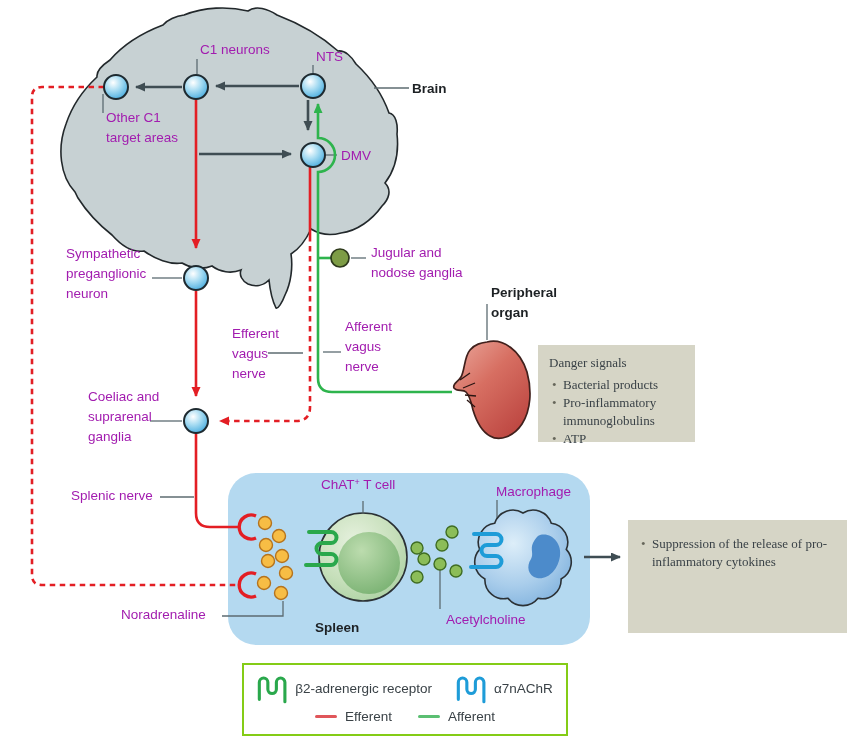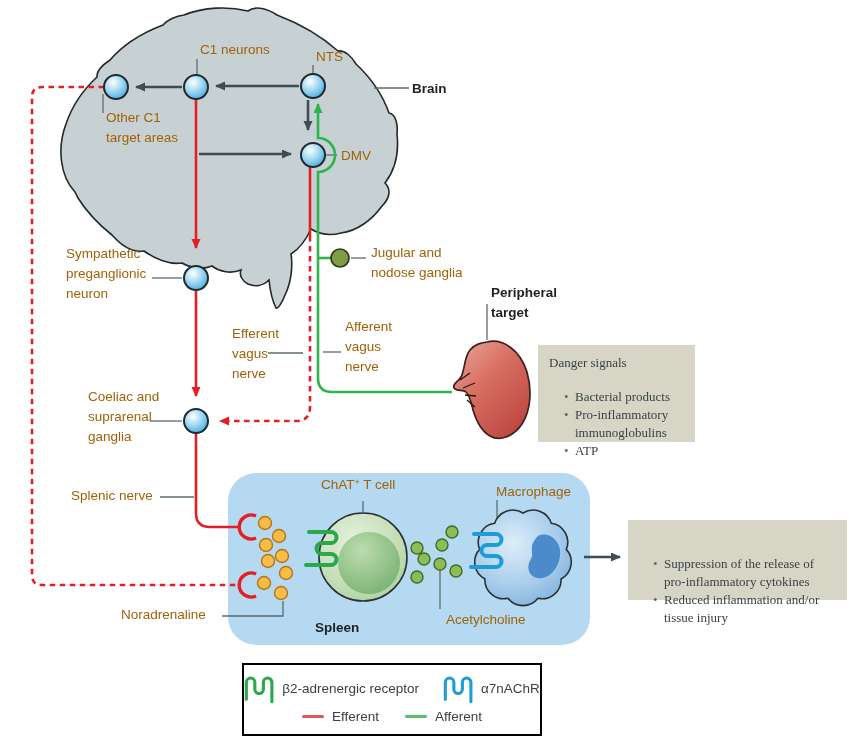--- a/index.html
+++ b/index.html
@@ -1,31 +1,31 @@
 <!DOCTYPE html>
 <html><head>
 <meta charset="utf-8">
 <style>
   html,body{margin:0;padding:0;background:#fff;}
   #canvas{position:relative;width:852px;height:744px;background:#ffffff;overflow:hidden;
           font-family:"Liberation Sans", sans-serif;}
   #artwork{position:absolute;left:0;top:0;z-index:1;pointer-events:none;}
   .box{position:absolute;z-index:0;}
   .beige{background:#d6d5c6;}
-  .lbl{position:absolute;z-index:2;font-size:13.5px;line-height:20px;color:#a16207;white-space:pre-line;}
+  .lbl{position:absolute;z-index:2;font-size:13.5px;line-height:20px;color:#a21caf;white-space:pre-line;}
   .bold{font-weight:bold;color:#1d2124;}
   .sup{font-size:9px;vertical-align:4px;}
   .boxtext{font-size:13px;line-height:18px;color:#3a4247;font-family:Liberation Serif, serif;}
   .boxtitle{margin:0 0 0 1px;}
-  ul.blist{list-style:none;margin:16px;padding:0;}
+  ul.blist{list-style:none;margin:4px;padding:0;}
   ul.blist li{position:relative;padding-left:11px;}
   ul.blist li::before{content:"\2022";position:absolute;left:0;color:#66665a;}
   #danger-box{left:538px;top:345px;width:157px;height:97px;padding:9px 4px 0 10px;box-sizing:border-box;}
-  #outcome-box{left:628px;top:520px;width:219px;height:80px;padding:19px 4px 0 9px;box-sizing:border-box;}
-  #legend-box{left:242px;top:663px;width:300px;height:73px;background:#fff;border:2px solid #000000;box-sizing:border-box;z-index:2;}
+  #outcome-box{left:628px;top:520px;width:219px;height:113px;padding:11px 4px 0 9px;box-sizing:border-box;}
+  #legend-box{left:242px;top:663px;width:326px;height:73px;background:#fff;border:2px solid #84cc16;box-sizing:border-box;z-index:2;}
   .legend-row{display:flex;align-items:center;justify-content:center;}
   .legend-row.r1{margin-top:7px;gap:7px;}
   .legend-row.r2{margin-top:4px;gap:8px;}
   .legend-text{font-size:13.5px;color:#3a4247;}
   .gap{width:10px;}
   .swatch{width:22px;height:3px;border-radius:2px;}
   #spleen-box{left:228px;top:473px;width:362px;height:172px;border-radius:28px;background:#b4d9f0;}
 </style>
 </head>
 <body>
@@ -37,21 +37,20 @@
     <div class="boxtext boxtitle">Danger signals</div>
     <ul class="blist boxtext">
       <li>Bacterial products</li>
       <li>Pro-inflammatory immunoglobulins</li>
       <li>ATP</li>
     </ul>
   </div>
   <div id="outcome-box" class="box beige">
     <ul class="blist boxtext">
       <li>Suppression of the release of pro-inflammatory cytokines</li>
-      <li>Reduced inflammation and/or tissue injury</li>
     </ul>
   </div>
 
   <svg id="artwork" width="852" height="744" viewBox="0 0 852 744">
     <defs>
       <radialGradient id="nodeGrad" cx="38%" cy="32%" r="75%">
         <stop offset="0%" stop-color="#ffffff"></stop>
         <stop offset="45%" stop-color="#a8dcf2"></stop>
         <stop offset="100%" stop-color="#44aadd"></stop>
       </radialGradient>
@@ -217,21 +216,21 @@
 vagus
 nerve</div>
   <div class="lbl" style="left:345px;top:317px">Afferent
 vagus
 nerve</div>
   <div class="lbl" style="left:88px;top:387px">Coeliac and
 suprarenal
 ganglia</div>
   <div class="lbl" style="left:71px;top:486px">Splenic nerve</div>
   <div class="lbl bold" style="left:491px;top:283px">Peripheral
-target</div>
+organ</div>
   <div class="lbl" style="left:121px;top:605px">Noradrenaline</div>
   <div class="lbl" style="left:321px;top:472px"><span>ChAT</span><span class="sup">+</span><span> T cell</span></div>
   <div class="lbl" style="left:496px;top:482px">Macrophage</div>
   <div class="lbl" style="left:446px;top:610px">Acetylcholine</div>
   <div class="lbl bold" style="left:315px;top:618px">Spleen</div>
 
   <div id="legend-box" class="box">
     <div class="legend-row r1">
       <svg width="31" height="33" viewBox="0 0 40 40">
         <use href="#receptor-shape" stroke="#2aa84c"></use>

